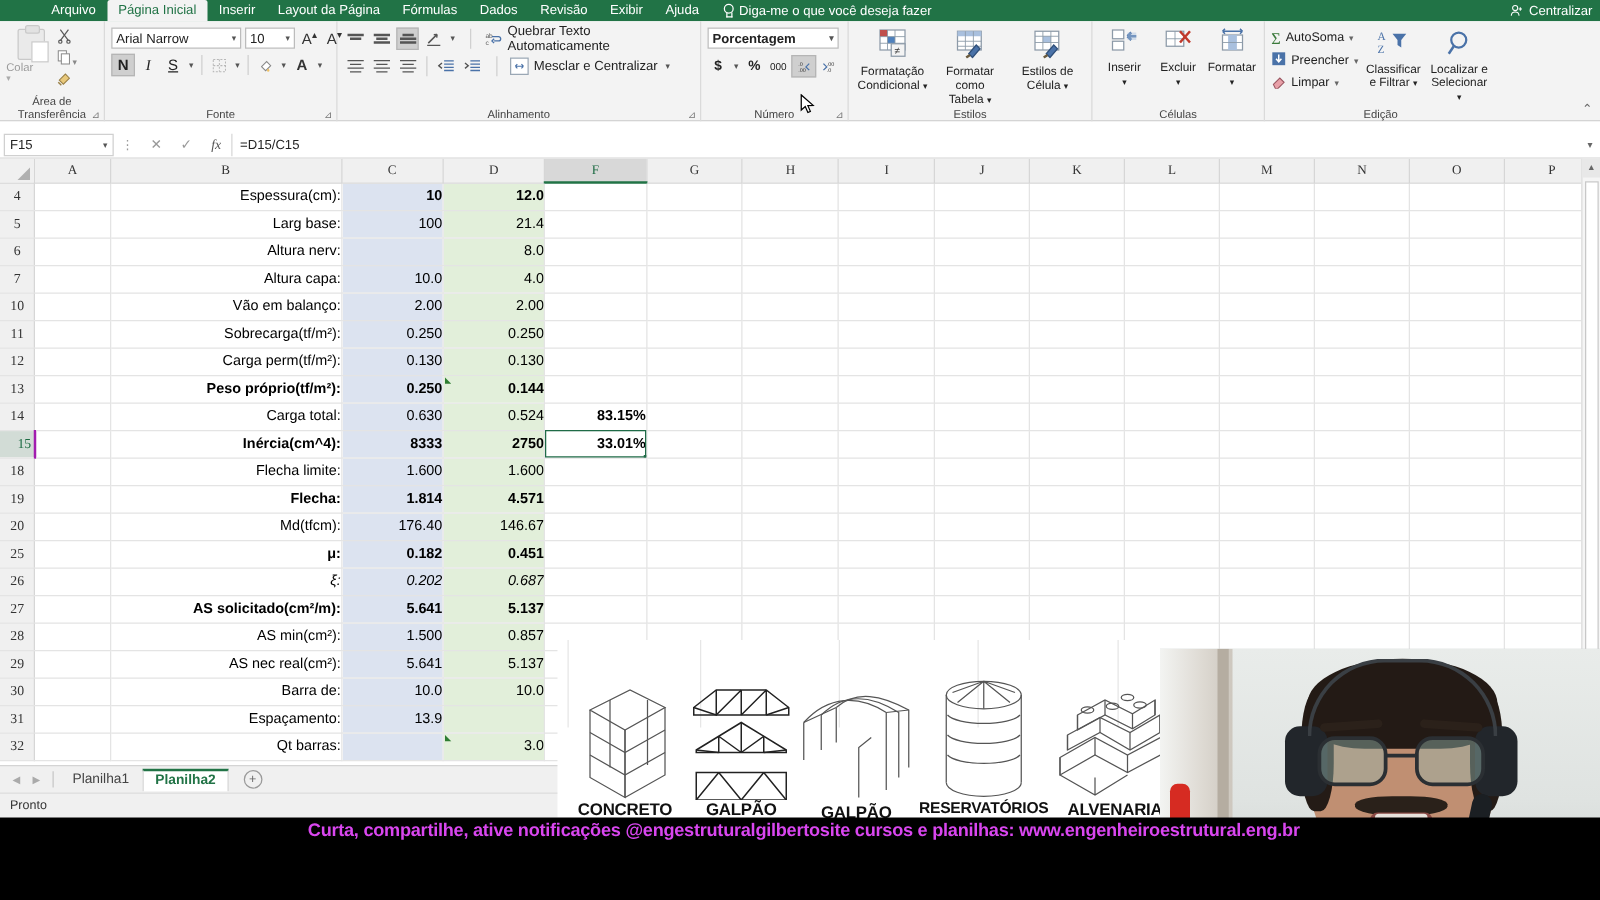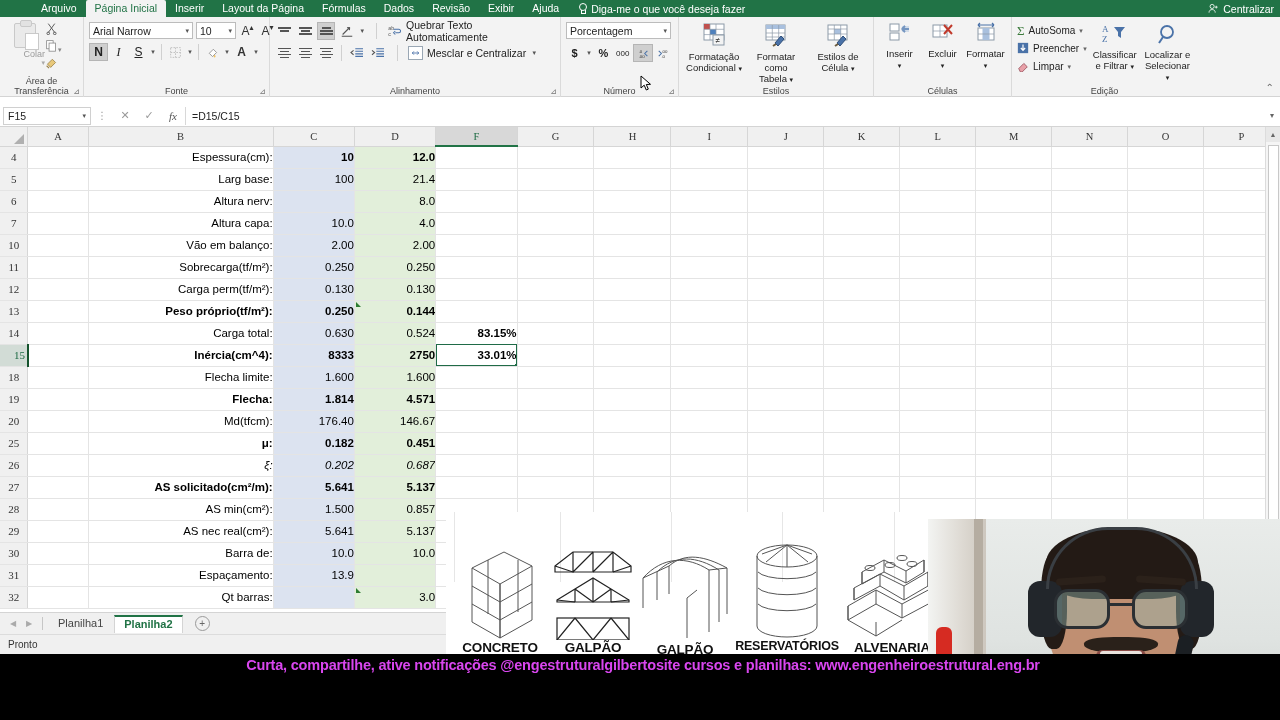--- a/index.html
+++ b/index.html
@@ -63,21 +63,21 @@
     text-align: center; font-size: 9px; color: #444;
   }
   .rgroup-launcher {
     position: absolute; bottom: 1px; right: 3px;
     font-size: 8px; color: #777;
   }
   .rgroup-body { flex: 1; display: flex; align-items: flex-start; }
 
   
   .clip-btn {
-    width: 40px; text-align: right; font-size: 9px; color: #9a9a9a;
+    width: 40px; text-align: left; font-size: 9px; color: #9a9a9a;
     padding-top: 3px;
   }
   .paste-ico {
     width: 22px; height: 25px; margin: 0 auto 1px auto;
     border: 1.5px solid #c9c9c9; border-radius: 2px; position: relative;
     background: #eaeaea;
   }
   .paste-ico::before {
     content: ""; position: absolute; left: 5px; top: -4px;
     width: 10px; height: 5px; border: 1.5px solid #c9c9c9;
@@ -117,21 +117,21 @@
   .abtn {
     width: 19px; height: 18px; display: flex; flex-direction: column;
     align-items: center; justify-content: center; gap: 1.5px; cursor: pointer;
   }
   .abtn.on { background: #cfcfcf; border: 1px solid #b5b5b5; }
   .abtn i { display: block; height: 1.5px; background: #555; }
   .wide-btn { display: flex; align-items: center; gap: 4px; font-size: 10.5px; color: #222; cursor: pointer; height: 18px; }
   .wicon { width: 15px; height: 14px; border: 1px solid #9aa7b4; background: #fff; position: relative; }
 
   
-  .num-row1 { margin-bottom: 5px; }
+  .num-row1 { margin-bottom: 5px; font-weight: bold; }
   .num-row2 { display: flex; align-items: center; gap: 2px; }
   .nbtn { height: 18px; min-width: 17px; display: flex; align-items: center; justify-content: center; font-size: 11px; color: #222; cursor: pointer; padding: 0 2px;}
   .nbtn.hl { background: #cfcfcf; border: 1px solid #b5b5b5; }
 
   
   .bigbtn {
     width: 62px; text-align: center; font-size: 9.5px; color: #222;
     line-height: 11px; cursor: pointer; padding-top: 1px;
   }
   .bigbtn .gly { display: block; margin: 0 auto 2px auto; }
@@ -195,21 +195,21 @@
     content: ""; position: absolute; right: 3px; bottom: 2px;
     width: 0; height: 0; border-style: solid;
     border-width: 0 0 10px 10px; border-color: transparent transparent #b0b0b0 transparent;
   }
   .rowhdr {
     width: 28px; background: #f0f0f0; border-right: 1px solid #d6d6d6;
     border-bottom: 1px solid #e4e4e4;
     font-size: 11px; color: #333; text-align: center;
     font-family: "Liberation Serif", serif;
   }
-  .rowhdr.sel { background: #d2dcd6; color: #1d6b43; border-right: 2px solid #14532d; padding-left: 12px; }
+  .rowhdr.sel { background: #d2dcd6; color: #1d6b43; border-right: 2px solid #a21caf; padding-left: 12px; }
   .cell {
     border-right: 1px solid #e4e4e4; border-bottom: 1px solid #e4e4e4;
     font-size: 11.5px; color: #000; height: 22px;
     font-family: "Liberation Sans", sans-serif;
     padding: 0 4px; white-space: nowrap; overflow: hidden;
   }
   .cell.b { background: #dce3f0; }     
   .cell.g { background: #e2efda; }     
   .cell.right { text-align: right; }
   .cell.bold { font-weight: bold; }

